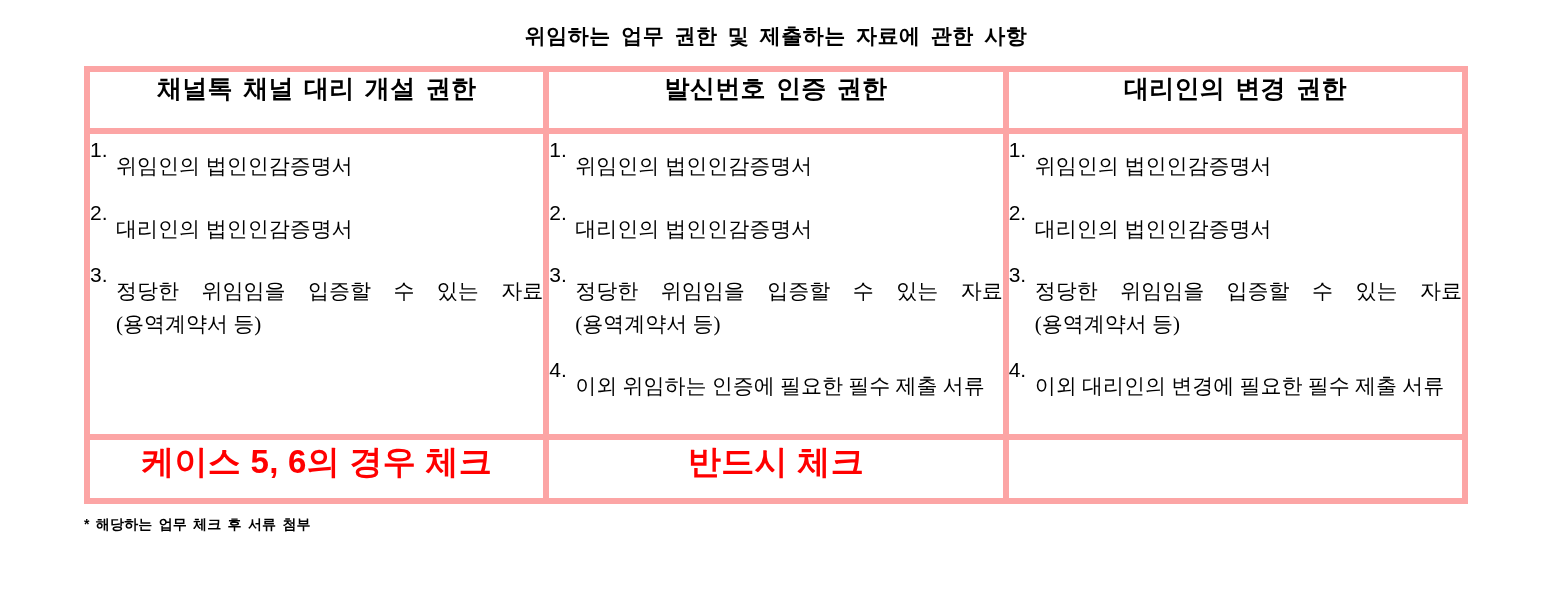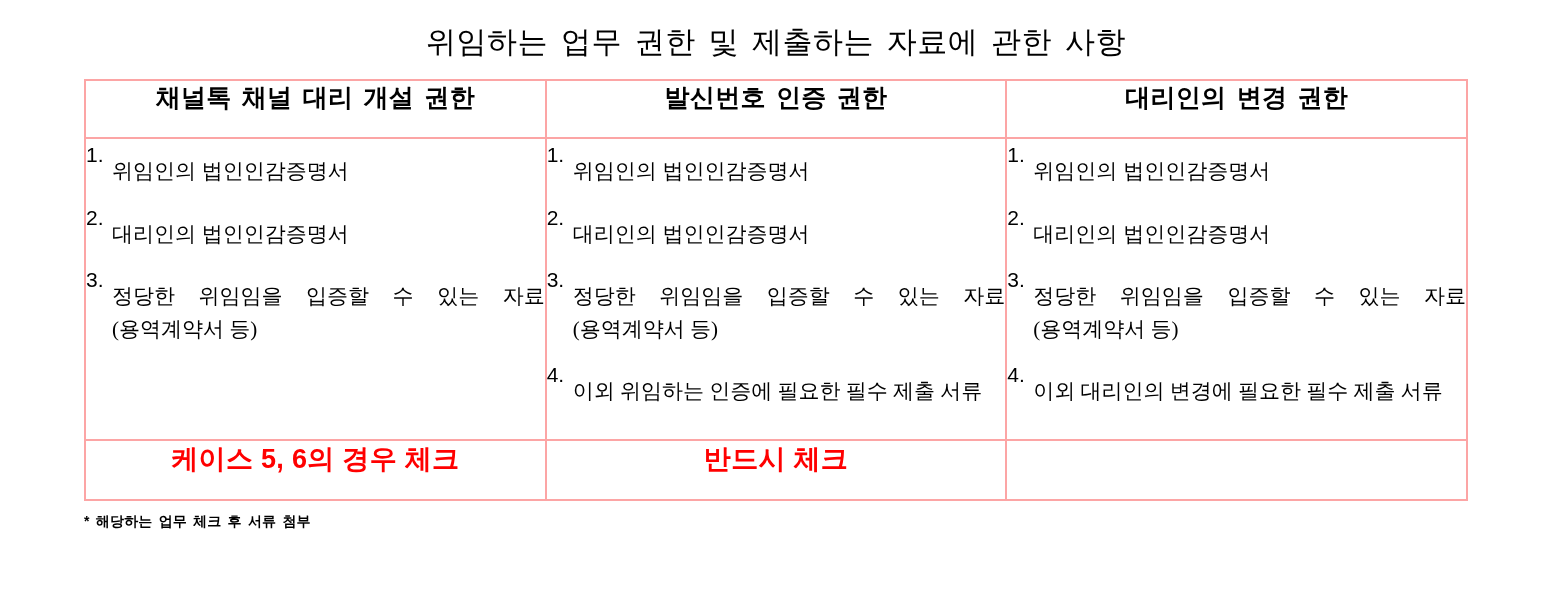--- a/index.html
+++ b/index.html
@@ -16,35 +16,35 @@
   }
   .page {
     position: relative;
     width: 1552px;
     height: 590px;
     box-sizing: border-box;
     padding: 0 84px;
   }
   .doc-title {
     text-align: center;
-    font-size: 30px;
-    font-weight: normal;
+    font-size: 21px;
+    font-weight: bold;
     letter-spacing: 0.5px;
     padding-top: 22px;
     padding-bottom: 16px;
     word-spacing: 4px;
   }
   table.perm-table {
     width: 1384px;
     border-collapse: collapse;
     table-layout: fixed;
   }
   table.perm-table th,
   table.perm-table td {
-    border: 2px solid #fca5a5;
+    border: 6px solid #fca5a5;
     vertical-align: top;
     padding: 0;
   }
   th.col-head {
     text-align: center;
     font-size: 25px;
     font-weight: bold;
     height: 56px;
     vertical-align: middle;
     word-spacing: 3px;
@@ -82,21 +82,21 @@
     text-align: justify;
     font-family: Liberation Serif, serif;
   }
   td.note-cell {
     height: 58px;
     text-align: center;
     vertical-align: middle;
     padding: 6px 4px;
   }
   .note-text {
-    font-size: 27px;
+    font-size: 33px;
     font-weight: bold;
     color: #ff0000;
     letter-spacing: 0.3px;
   }
   .footnote {
     margin-top: 12px;
     font-size: 14px;
     font-weight: bold;
     letter-spacing: 0.2px;
     word-spacing: 2px;

